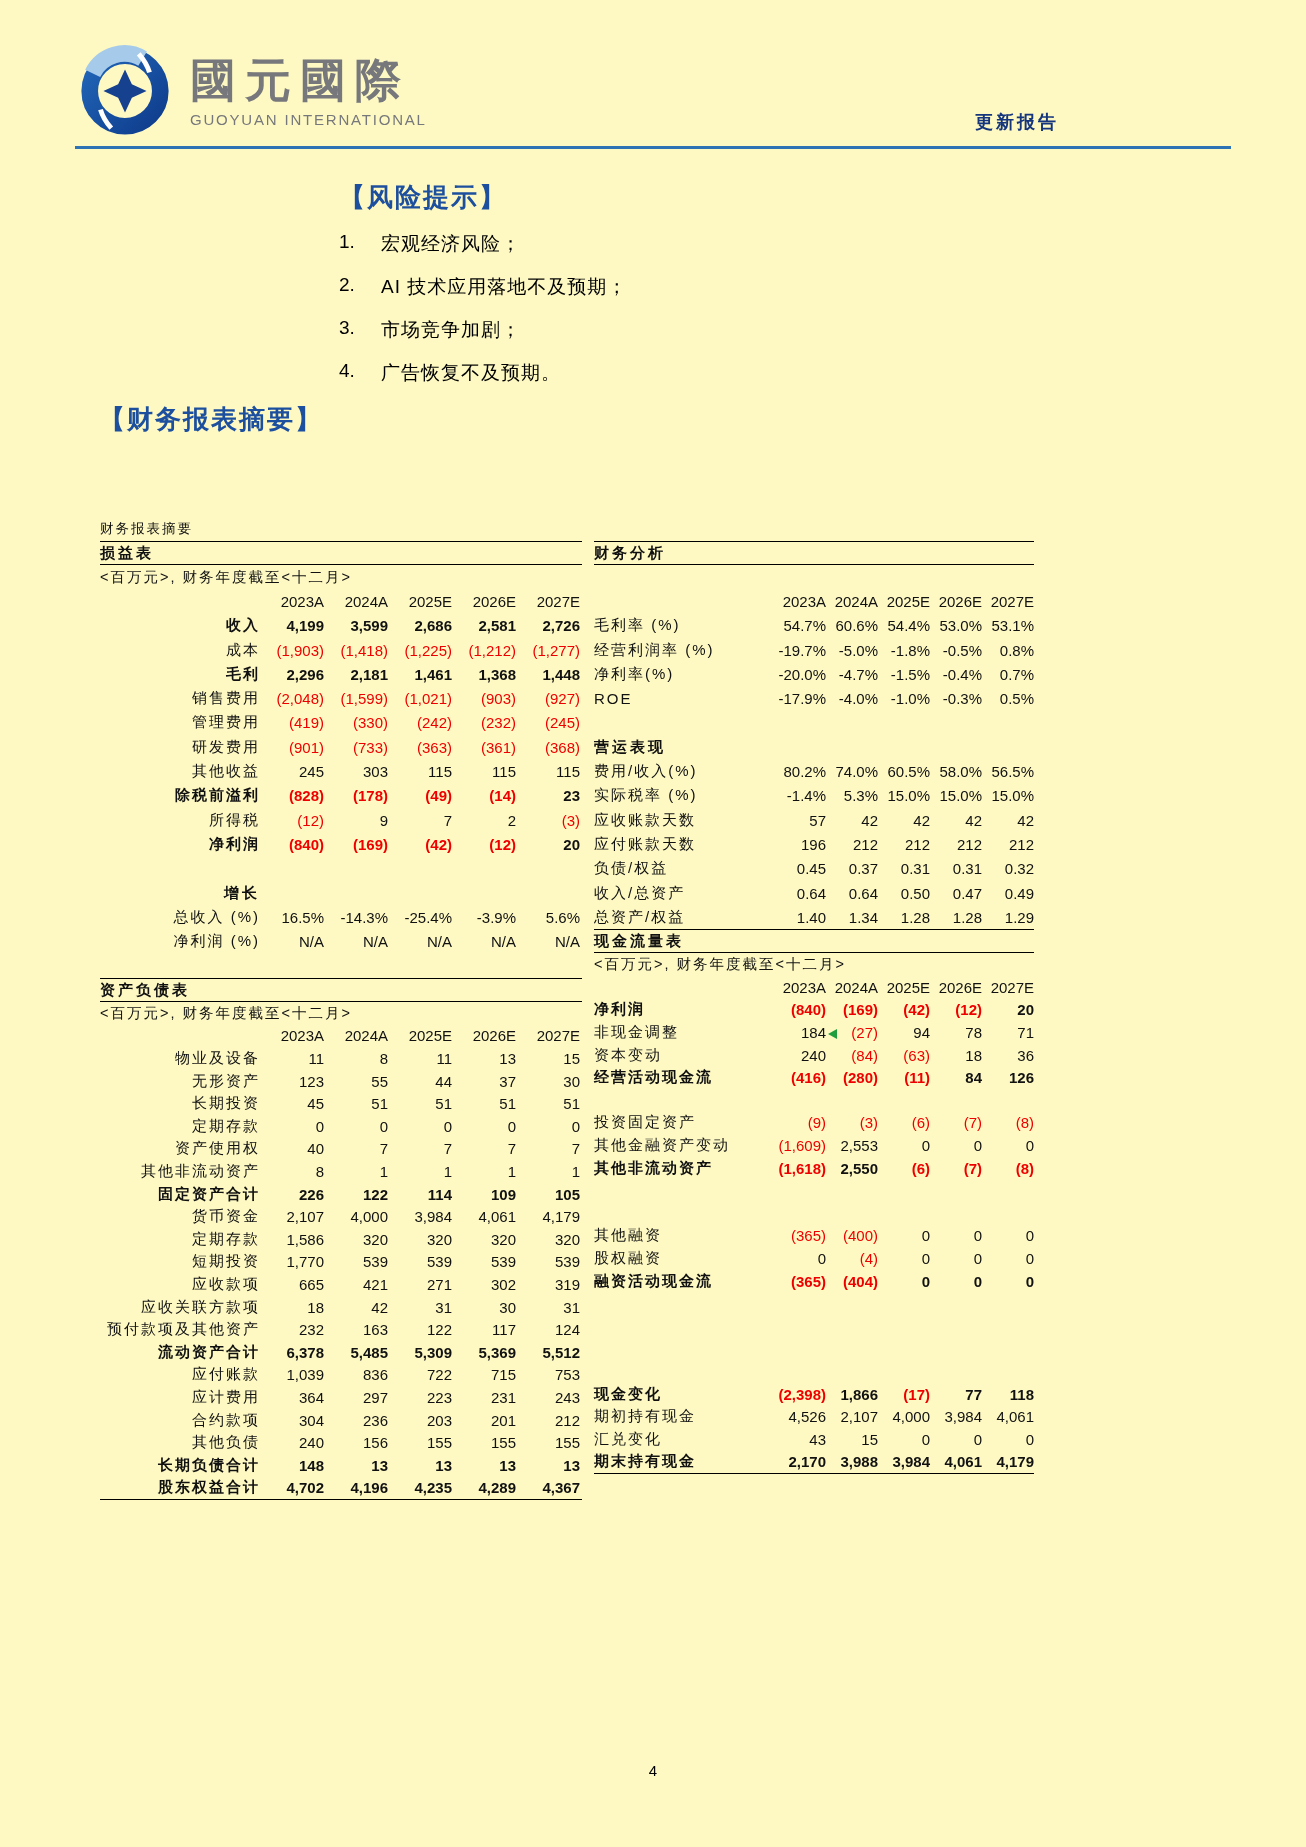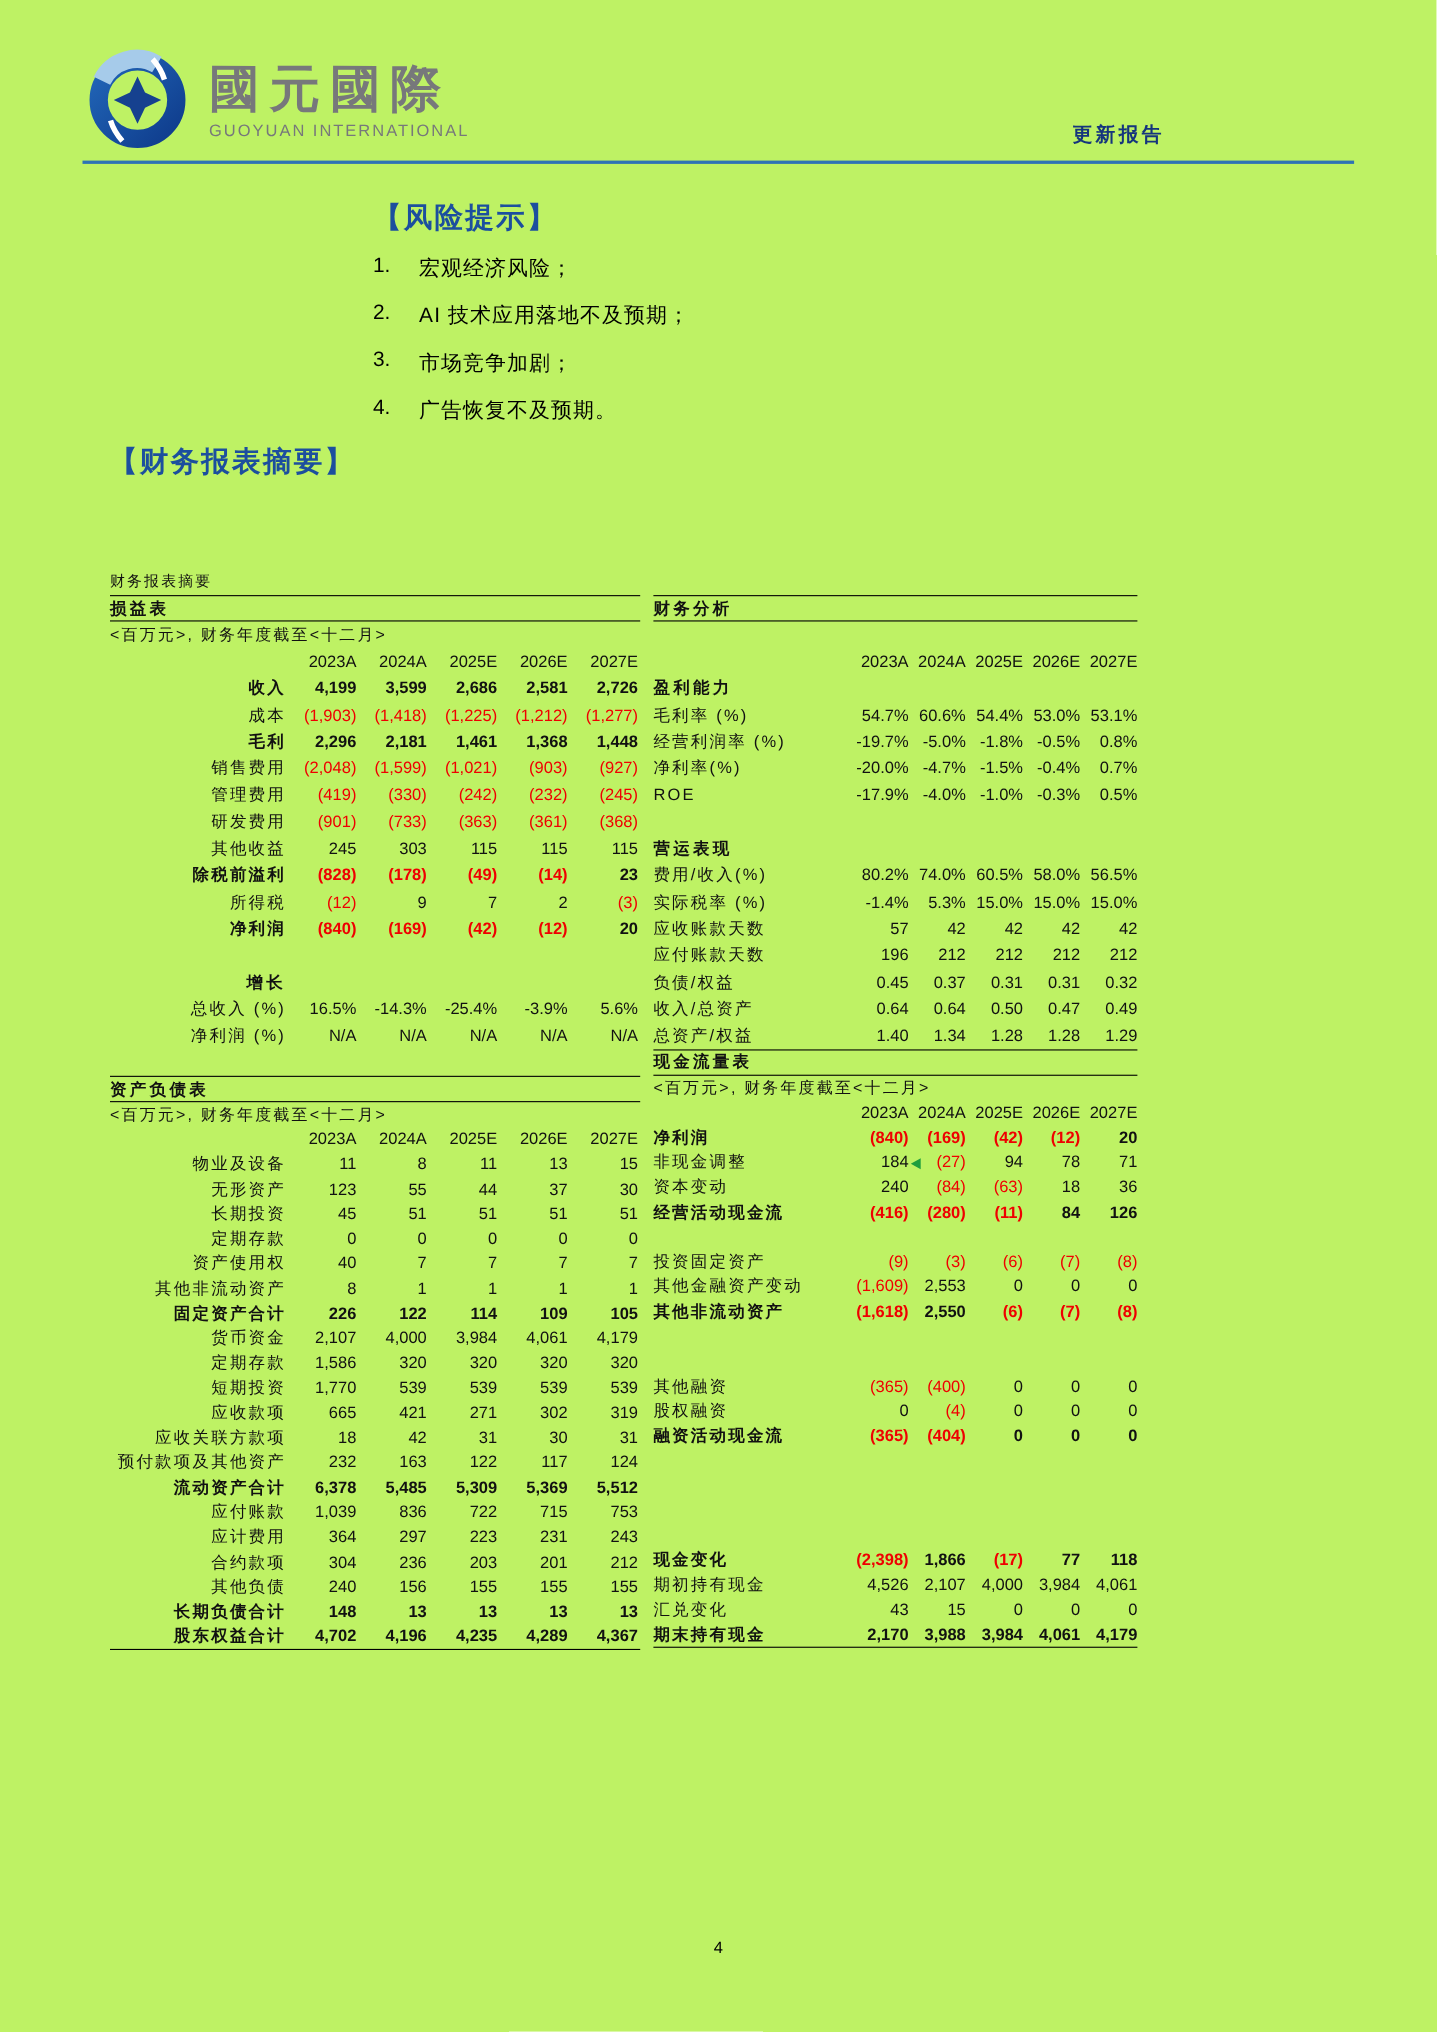--- a/index.html
+++ b/index.html
@@ -1,16 +1,16 @@
 <!DOCTYPE html>
 <html><head>
 <meta charset="utf-8">
 <style>
   html,body{margin:0;padding:0;background:#fff;}
-  .page{position:relative;width:1306px;height:1847px;background:#bef264;overflow:hidden;
+  .page{position:relative;width:1306px;height:1847px;background:#fef9c3;overflow:hidden;
         font-family:"Liberation Sans","DejaVu Sans",sans-serif;color:#111;}
 
   
   .logo{position:absolute;left:76px;top:42px;display:flex;align-items:center;gap:16px;}
   .logo-mark{width:98px;height:98px;}
   .logo-texts{display:flex;flex-direction:column;}
   .logo-cn{font-size:46px;line-height:52px;color:#77787b;font-weight:600;letter-spacing:9px;}
   .logo-en{font-size:15px;color:#77787b;letter-spacing:1.8px;margin-top:5px;font-weight:500;}
   .report-type{position:absolute;left:975px;top:110px;font-size:18px;font-weight:700;
                color:#15357d;letter-spacing:3px;}
@@ -419,23 +419,20 @@
             <div class="t-row"></div>
             <div class="t-row">
               <div class="t-label"></div>
               <div class="t-val">2023A</div>
               <div class="t-val">2024A</div>
               <div class="t-val">2025E</div>
               <div class="t-val">2026E</div>
               <div class="t-val">2027E</div>
             </div>
             <div class="t-row">
-              <div class="t-label sec">盈利能力</div>
-            </div>
-            <div class="t-row">
               <div class="t-label">毛利率 (%)</div>
               <div class="t-val">54.7%</div>
               <div class="t-val">60.6%</div>
               <div class="t-val">54.4%</div>
               <div class="t-val">53.0%</div>
               <div class="t-val">53.1%</div>
             </div>
             <div class="t-row">
               <div class="t-label">经营利润率 (%)</div>
               <div class="t-val">-19.7%</div>

